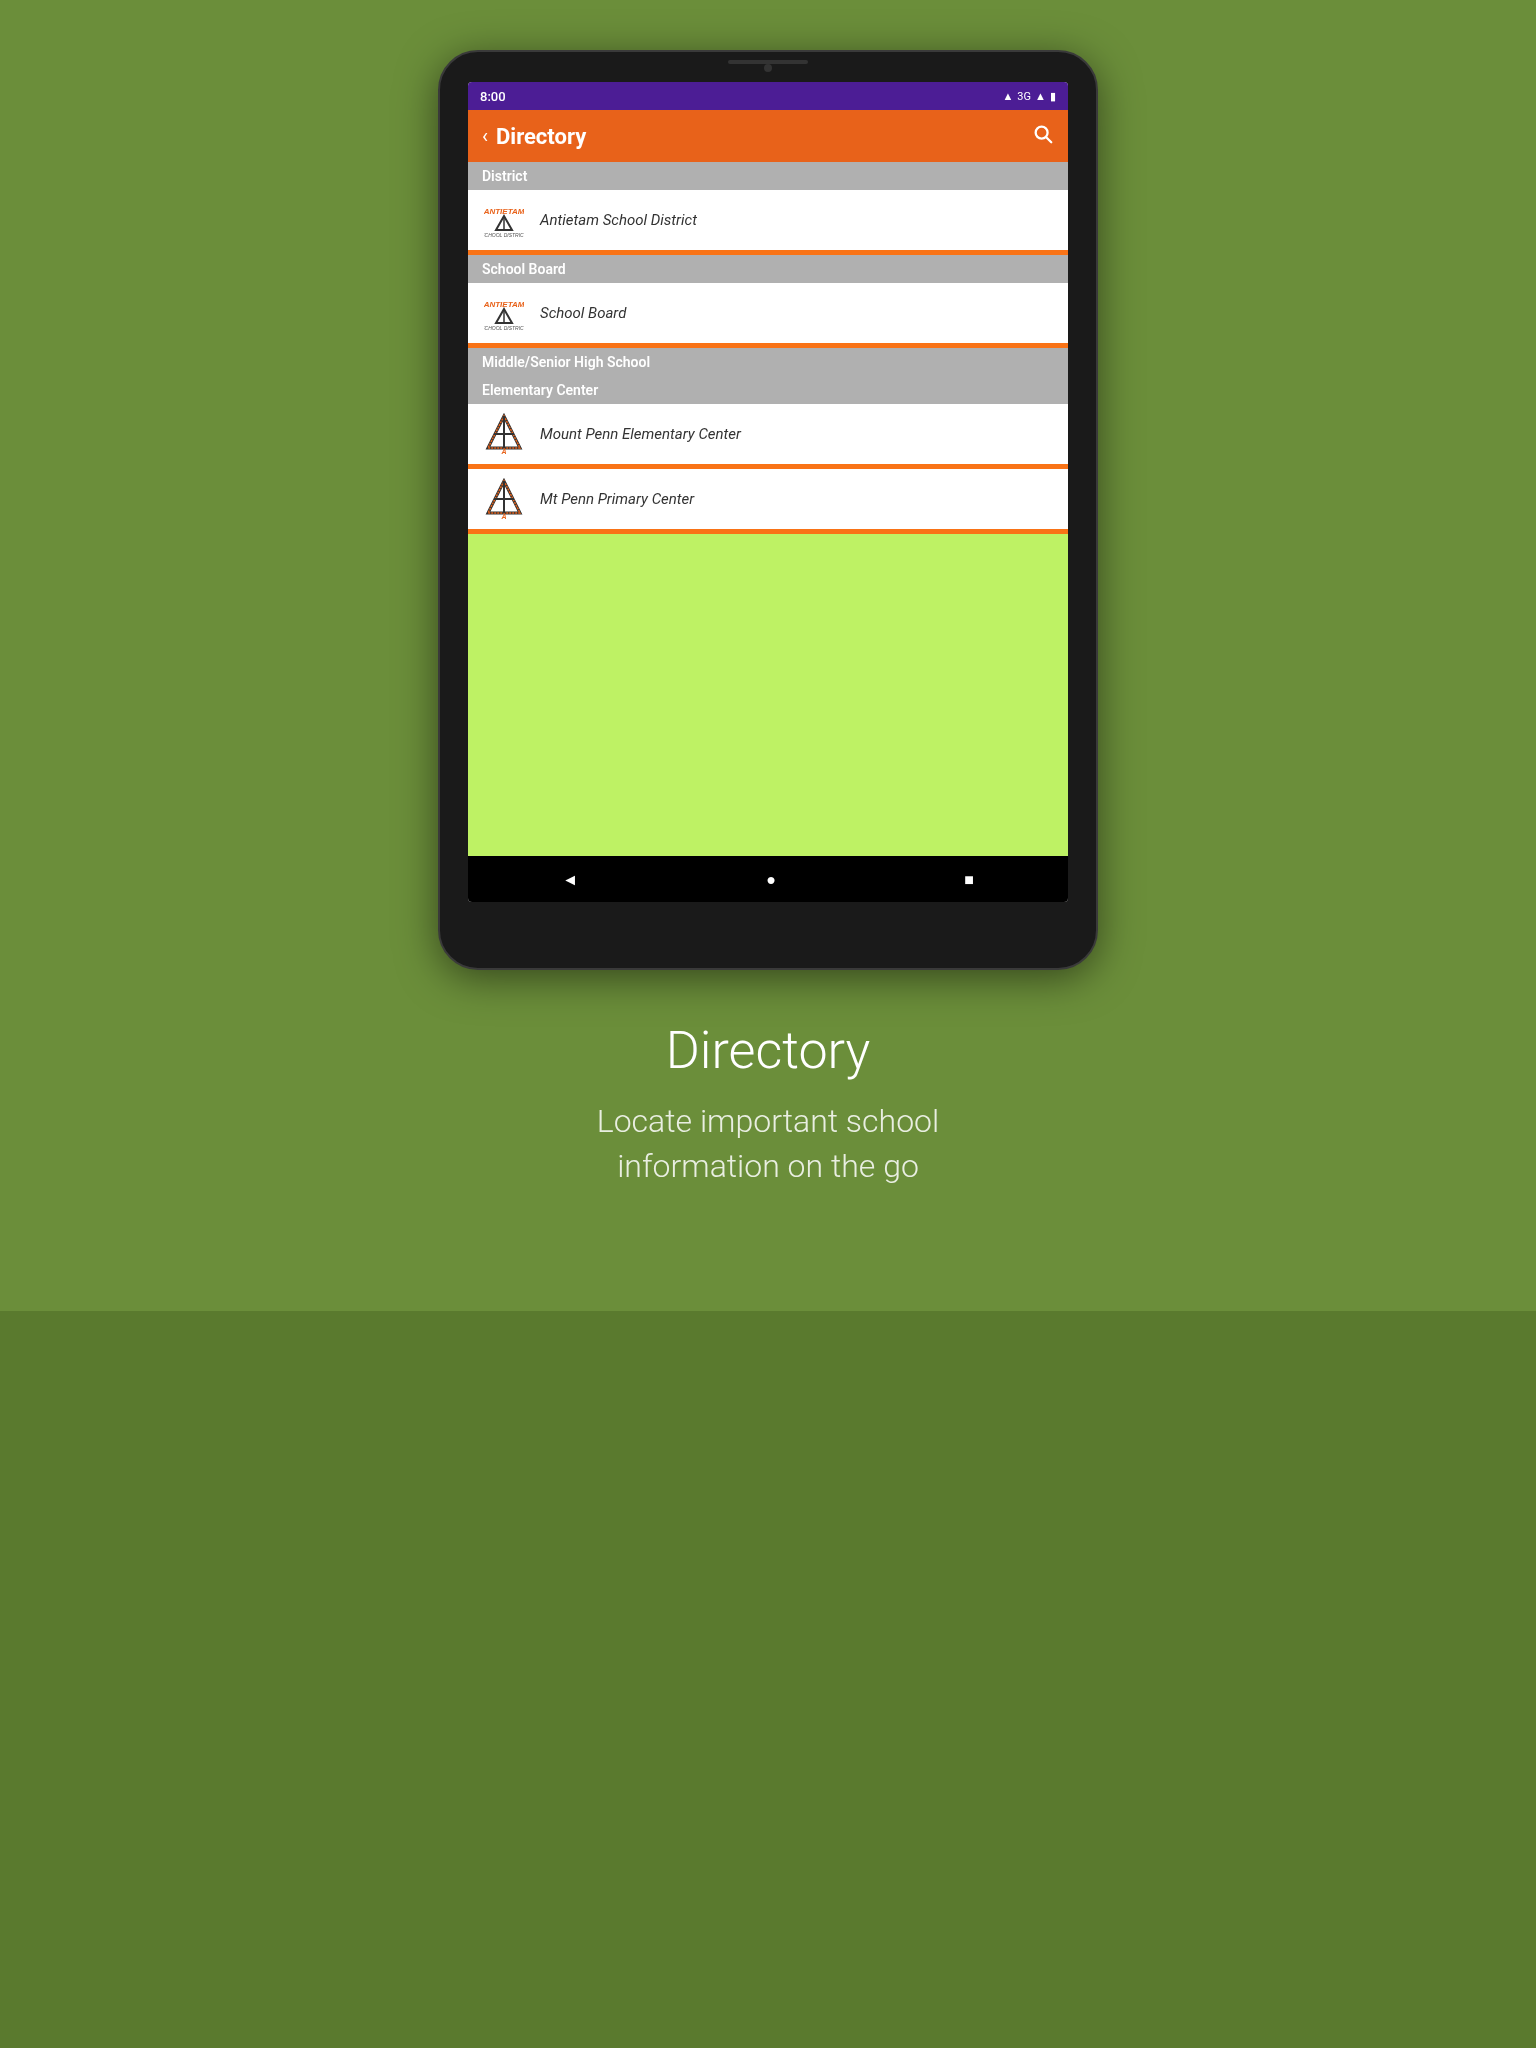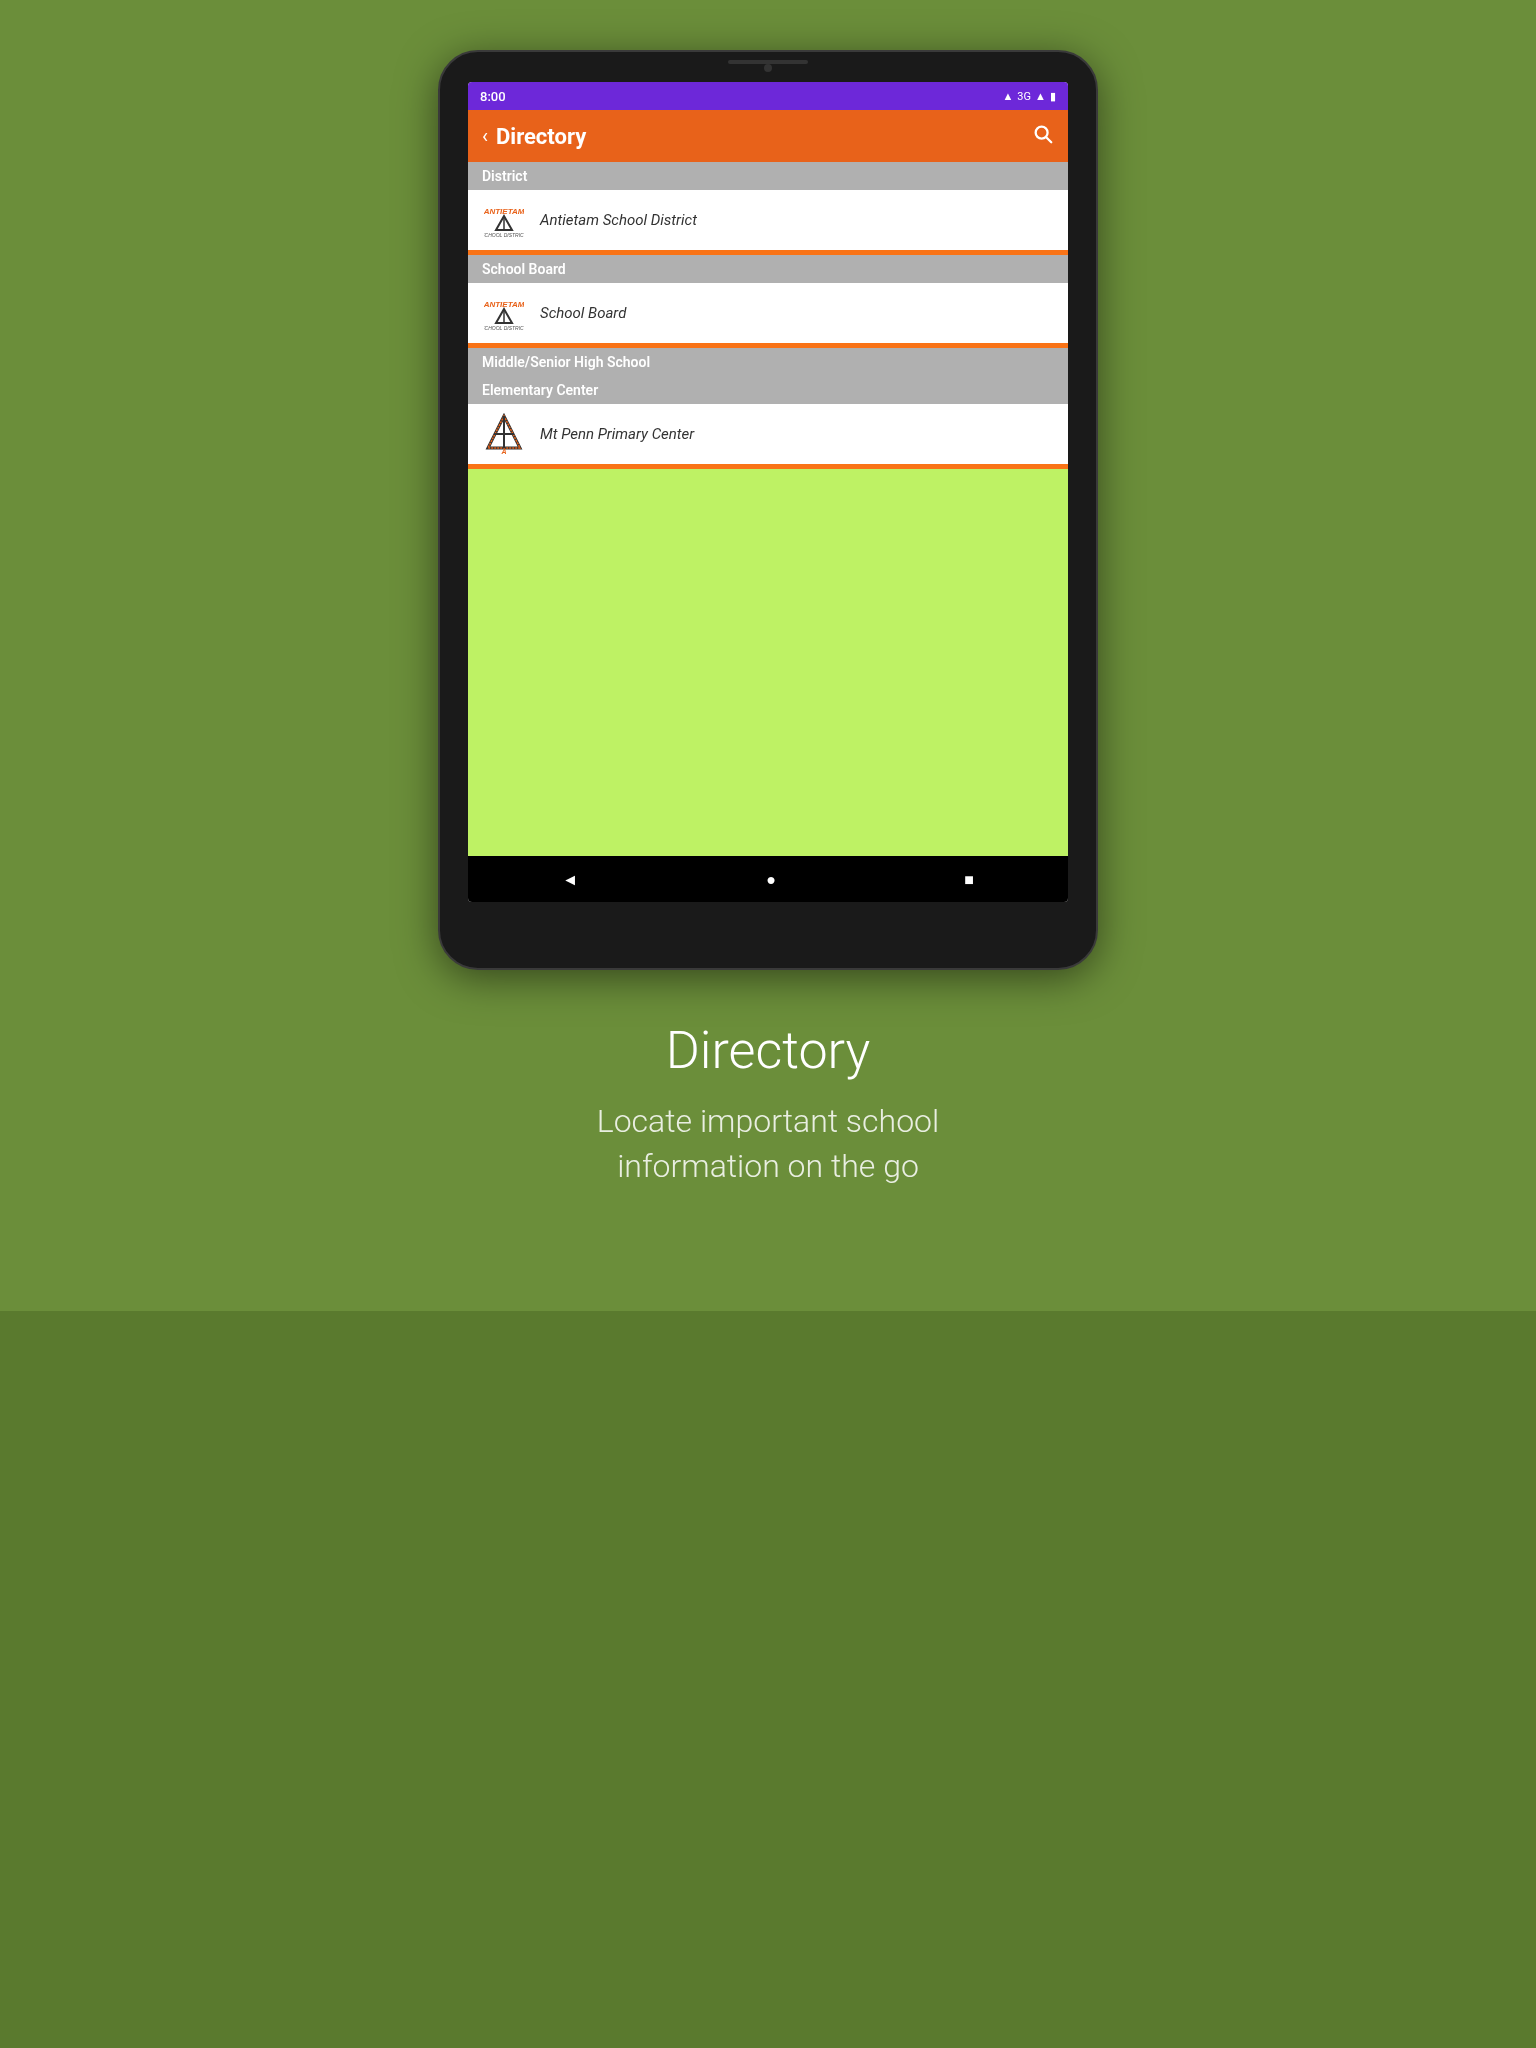--- a/index.html
+++ b/index.html
@@ -69,21 +69,21 @@
       background: #fff;
       border-radius: 4px;
       overflow: hidden;
       display: flex;
       flex-direction: column;
       margin-top: 10px;
     }
 
     
     .status-bar {
-      background: #6d28d9;
+      background: #4c1d95;
       height: 28px;
       display: flex;
       align-items: center;
       justify-content: space-between;
       padding: 0 12px;
       flex-shrink: 0;
     }
 
     .status-time {
       color: #fff;
@@ -286,20 +286,33 @@
           </div>
           <span class="item-text">School Board</span>
         </div>
 
         <div class="section-header">
           <span>Middle/Senior High School</span>
         </div>
 
         <div class="section-header">
           <span>Elementary Center</span>
+        </div>
+        <div class="list-item">
+          <div class="school-logo antietam-logo-large">
+            <svg width="44" height="44" viewBox="0 0 44 44">
+              <rect width="44" height="44" fill="white"></rect>
+              <polygon points="22,4 6,36 38,36" fill="none" stroke="#333" stroke-width="3"></polygon>
+              <polygon points="22,4 6,36 38,36" fill="none" stroke="#e8621a" stroke-width="1.5" stroke-dasharray="2,1"></polygon>
+              <line x1="22" y1="4" x2="22" y2="36" stroke="#333" stroke-width="2"></line>
+              <line x1="12" y1="22" x2="32" y2="22" stroke="#333" stroke-width="2"></line>
+              <text x="22" y="42" text-anchor="middle" font-size="7" font-weight="bold" fill="#e8621a" font-family="Arial">A</text>
+            </svg>
+          </div>
+          <span class="item-text">Mount Penn Elementary Center</span>
         </div>
 
         <div class="list-item">
           <div class="school-logo antietam-logo-large">
             <svg width="44" height="44" viewBox="0 0 44 44">
               <rect width="44" height="44" fill="white"></rect>
               <polygon points="22,4 6,36 38,36" fill="none" stroke="#333" stroke-width="3"></polygon>
               <polygon points="22,4 6,36 38,36" fill="none" stroke="#e8621a" stroke-width="1.5" stroke-dasharray="2,1"></polygon>
               <line x1="22" y1="4" x2="22" y2="36" stroke="#333" stroke-width="2"></line>
               <line x1="12" y1="22" x2="32" y2="22" stroke="#333" stroke-width="2"></line>

